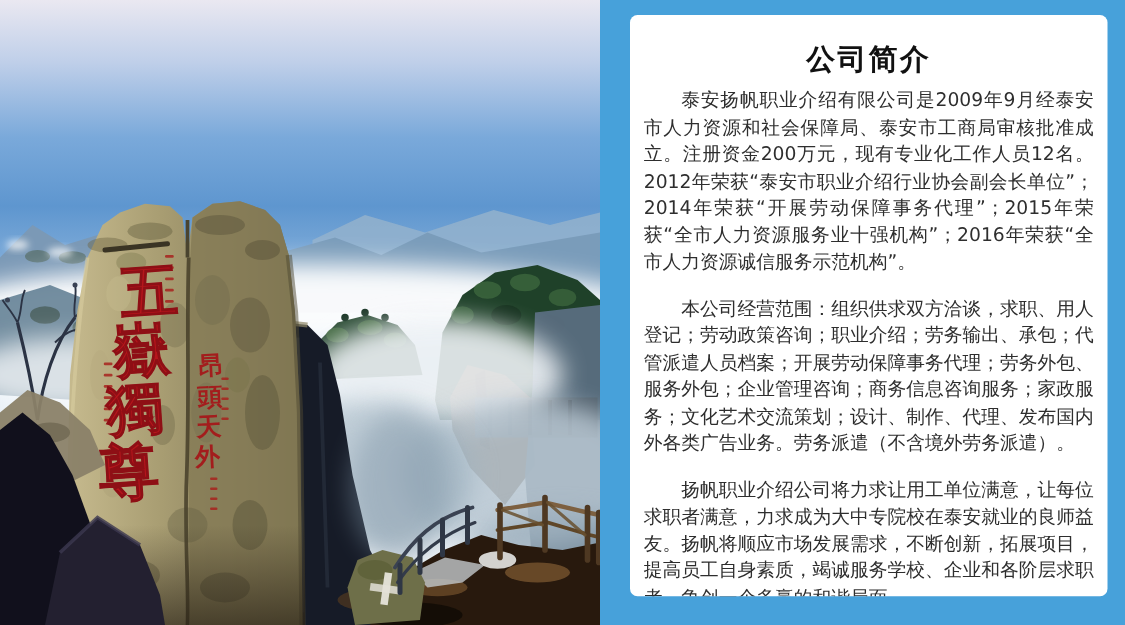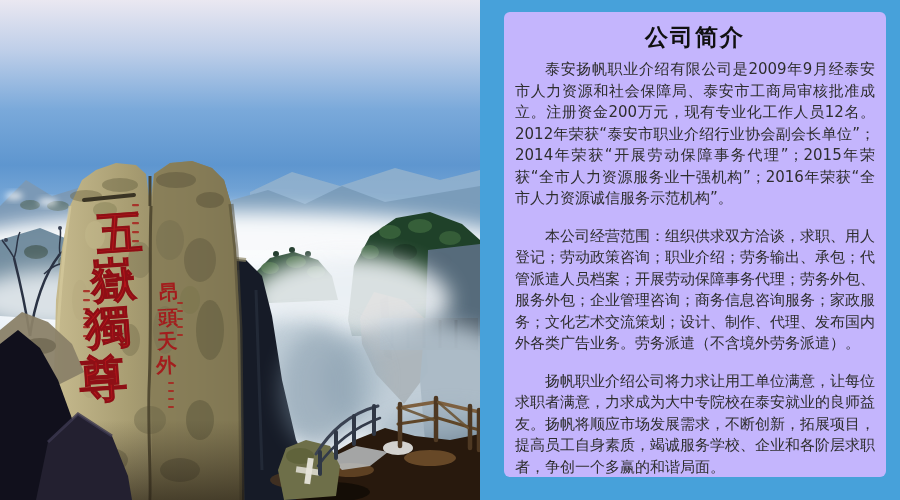--- a/index.html
+++ b/index.html
@@ -1,22 +1,22 @@
 <!DOCTYPE html>
 <html><head>
 <meta charset="utf-8">
 <style>
   html,body{margin:0;padding:0;background:#ffffff;}
   .stage{position:relative;width:900px;height:500px;overflow:hidden;
          font-family:"DejaVu Sans","Liberation Sans",sans-serif;}
   .photo{position:absolute;left:0;top:0;width:480px;height:500px;overflow:hidden;}
   .photo svg{display:block;}
   .panel{position:absolute;left:480px;top:0;width:420px;height:500px;background:#47a1da;}
-  .card{position:absolute;left:24px;top:12px;width:382px;height:465px;background:#c4b5fd;
-        border-radius:6px;box-sizing:border-box;padding:11px 11px 0 11px;overflow:hidden;}
+  .card{position:absolute;left:24px;top:12px;width:382px;height:465px;background:#ffffff;
+        border-radius:6px;box-sizing:border-box;padding:22px 11px 0 11px;overflow:hidden;}
   .card h1{margin:0 0 8px 0;font-size:23px;line-height:28px;font-weight:bold;
            color:#111111;text-align:center;letter-spacing:2px;}
   .card p{margin:0 0 16px 0;font-size:15px;line-height:21.5px;color:#2e2e2e;
           text-align:justify;text-indent:2em;}
   .ins{font-weight:bold;}
 </style>
 </head>
 <body>
 
 <div class="stage">

